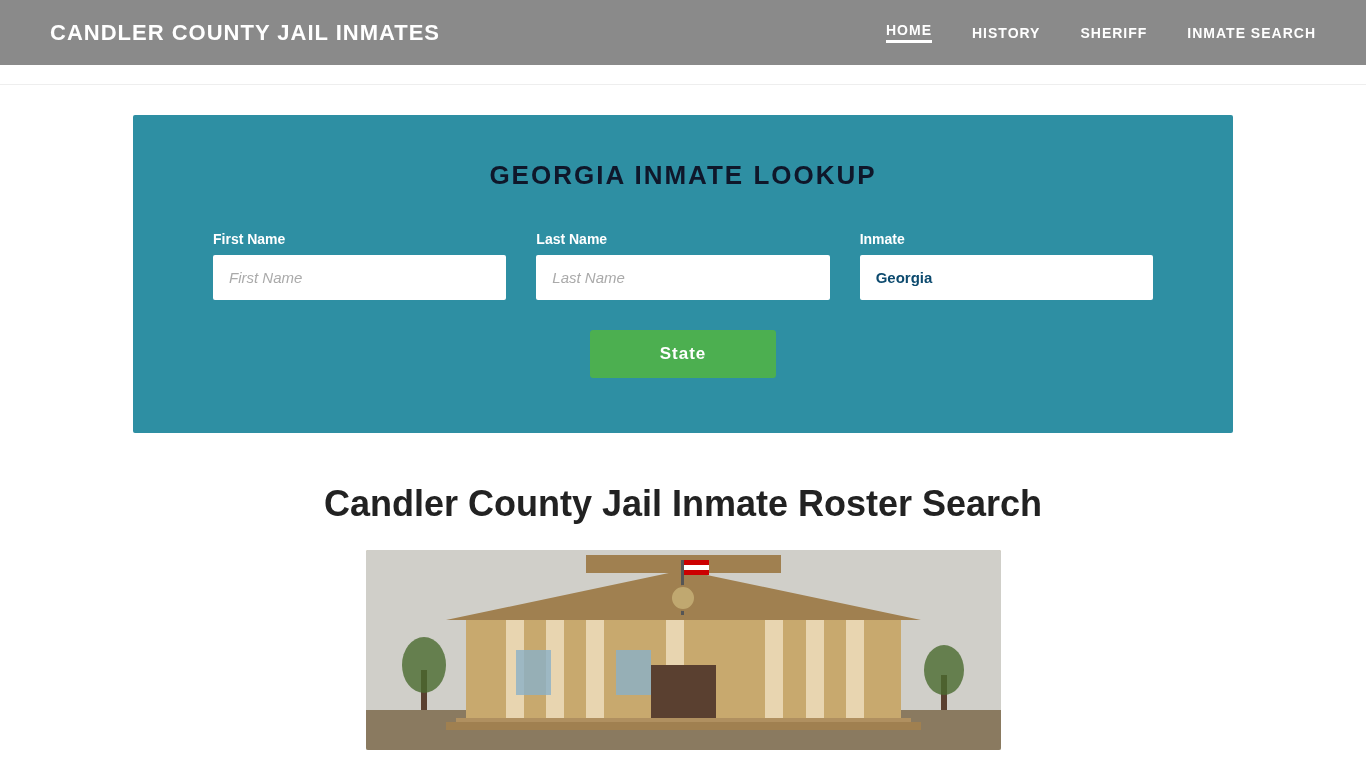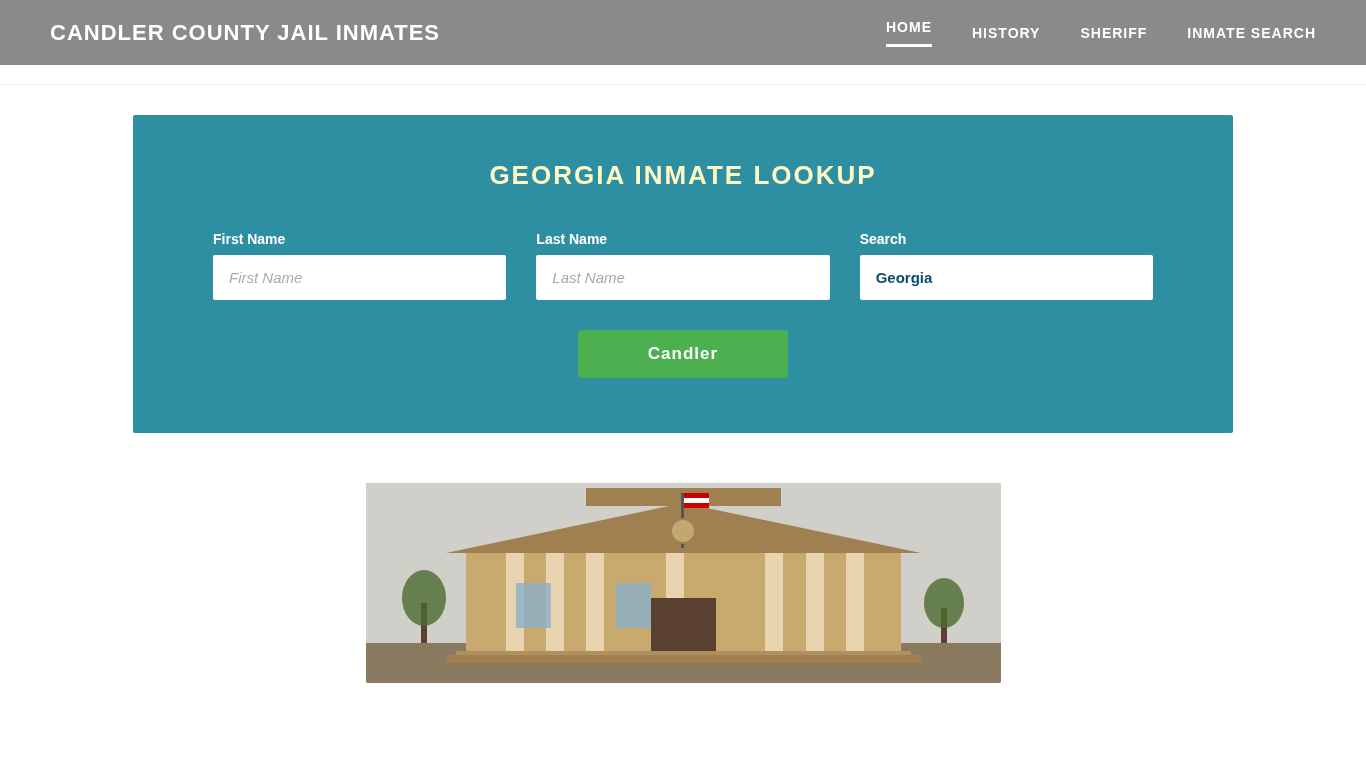--- a/index.html
+++ b/index.html
@@ -45,41 +45,41 @@
       font-size: 14px;
       font-weight: 700;
       letter-spacing: 1px;
       text-transform: uppercase;
       cursor: pointer;
       text-decoration: none;
     }
 
     .nav-item.active {
       border-bottom: 3px solid #ffffff;
-      padding-bottom: 9px;
+      padding-bottom: 2px;
     }
 
     
     .sub-header {
       background: #ffffff;
       height: 20px;
       border-bottom: 1px solid #eee;
     }
 
     
     .search-section {
       background: #2e8fa3;
       margin: 30px auto;
       width: 1100px;
       padding: 45px 80px 55px 80px;
       border-radius: 2px;
     }
 
     .search-title {
-      color: #fef9c3;
+      color: #0f172a;
       font-size: 26px;
       font-weight: 700;
       letter-spacing: 2px;
       text-align: center;
       margin-bottom: 40px;
       text-transform: uppercase;
     }
 
     .search-fields {
       display: flex;
@@ -194,31 +194,32 @@
       <label class="field-label">First Name</label>
       <input class="field-input" type="text" placeholder="First Name" style="">
     </div>
 
     <div class="field-group">
       <label class="field-label">Last Name</label>
       <input class="field-input" type="text" placeholder="Last Name" style="">
     </div>
 
     <div class="field-group">
-      <label class="field-label">Search</label>
+      <label class="field-label">Inmate</label>
       <input class="field-input state-input" type="text" value="Georgia" placeholder="Georgia" style="">
     </div>
   </div>
 
   <div class="search-btn-container">
-    <button class="search-btn">Candler</button>
+    <button class="search-btn">State</button>
   </div>
 </div>
 
 <div class="content-section">
+  <h1 class="content-title">Candler County Jail Inmate Roster Search</h1>
 
   <div class="content-image">
     <svg class="building-illustration" viewBox="0 0 635 200" xmlns="http://www.w3.org/2000/svg">
 
       <rect width="635" height="200" fill="#d0cfc9"></rect>
 
       <rect y="160" width="635" height="40" fill="#8a7a60"></rect>
 
       <rect x="100" y="70" width="435" height="100" fill="#c8a96e"></rect>
 

